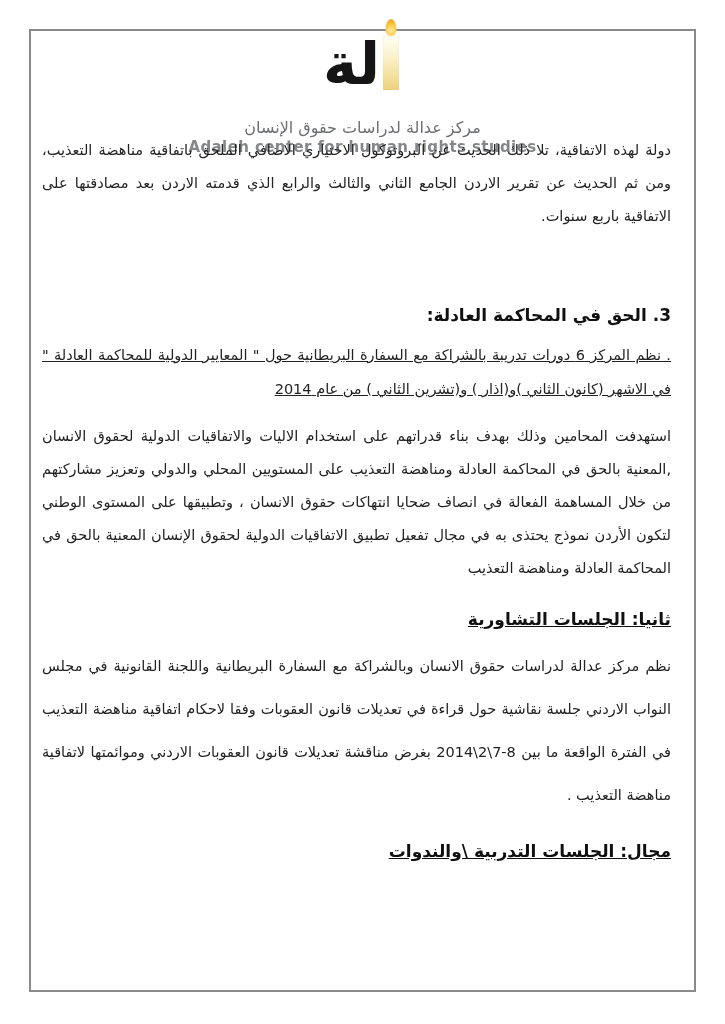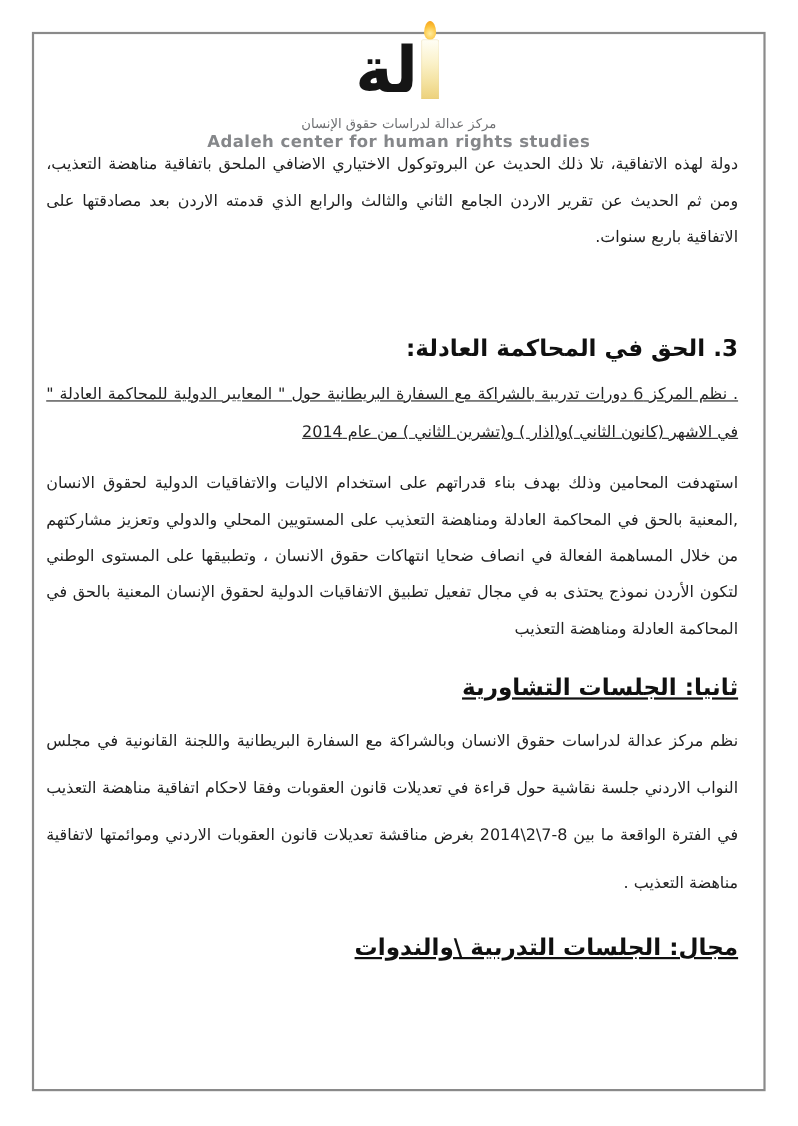--- a/index.html
+++ b/index.html
@@ -26,34 +26,34 @@
     margin:0 3px 5px 3px;border-radius:2px 2px 0 0;
     background:linear-gradient(180deg,#fffef6 0%,#fbf2cb 38%,#f4e2a0 72%,#ecd17c 100%);
     box-shadow:inset 0 0 1px #d9c37e;
   }
   .flame{
     position:absolute;top:-17px;left:50%;transform:translateX(-50%);
     width:11px;height:17px;
     background:radial-gradient(circle at 50% 68%,#ffeda0 0%,#fcc23a 52%,#f49c16 100%);
     border-radius:50% 50% 50% 50% / 64% 64% 36% 36%;
   }
-  .tag-ar{margin-top:10px;font-size:12px;color:#6e6f72;}
+  .tag-ar{margin-top:23px;font-size:16px;color:#6e6f72;}
   .tag-en{margin-top:1px;font-size:15px;color:#85878a;letter-spacing:.4px;direction:ltr;font-weight:bold;}
   
   .content{
     position:absolute;top:134px;right:54px;left:42px;
     direction:rtl;text-align:justify;color:#222;font-size:14.5px;
   }
   .para{margin:0;}
   .p1{line-height:33px;}
   .p2{line-height:34px;text-decoration:underline;}
   .p3{line-height:33px;margin-top:14px;}
   .p4{line-height:43px;margin-top:16px;}
   .hd{
-    font-size:21px;font-weight:bold;color:#101010;margin:0;text-align:right;
+    font-size:17px;font-weight:bold;color:#101010;margin:0;text-align:right;
   }
   .h1x{margin:72px 0 13px 0;}
   .h2x{margin:95px 0 0 0;}
   .h3x{margin:33px 0 0 0;}
   .underline{text-decoration:underline;margin-top:24px;}
 </style>
 </head>
 <body>
 
 <div class="page-border"></div>

